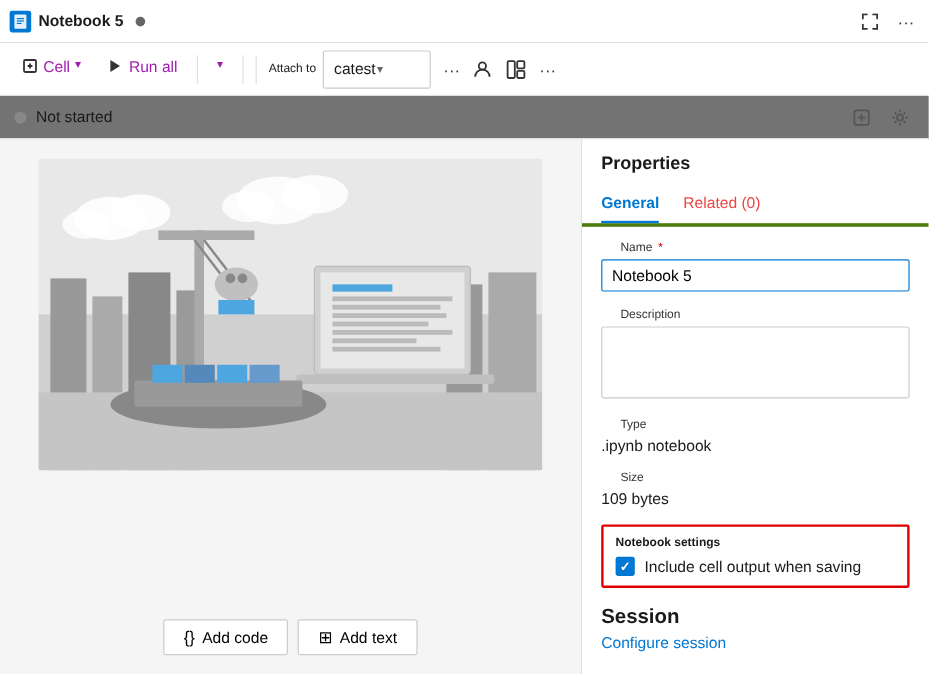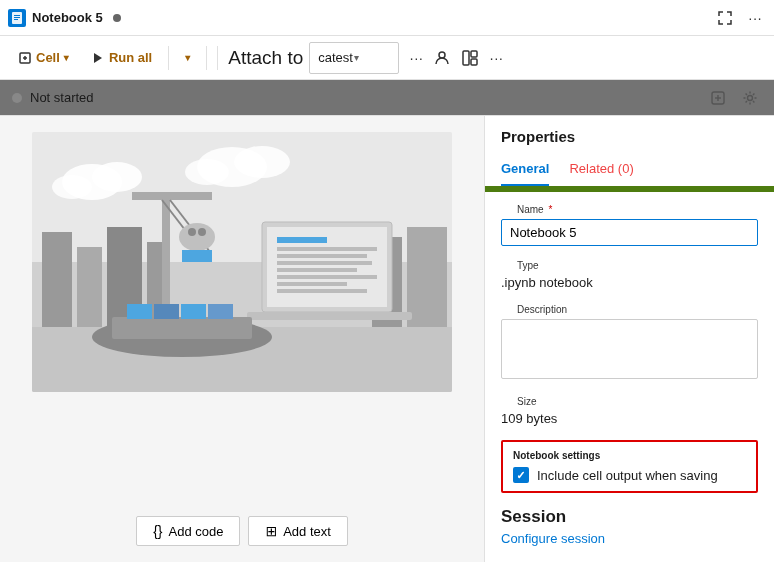--- a/index.html
+++ b/index.html
@@ -17,31 +17,31 @@
     .title-text { font-size: 13px; font-weight: 600; }
     .title-dot { width: 8px; height: 8px; border-radius: 50%; background: #666; margin-left: 4px; }
     .icon-btn { background: none; border: none; cursor: pointer; padding: 4px; color: #333; font-size: 14px; display: flex; align-items: center; }
 
     
     .toolbar {
       display: flex; align-items: center; height: 44px; padding: 0 8px;
       border-bottom: 1px solid #e0e0e0; gap: 2px; background: #fff;
     }
     .toolbar-btn {
-      display: flex; align-items: center; gap: 4px; padding: 6px 10px;
+      display: flex; align-items: flex-start; gap: 4px; padding: 6px 10px;
       background: none; border: none; cursor: pointer; font-size: 13px;
-      color: #a16207; border-radius: 2px; height: 32px; font-weight: bold;
+      color: #a21caf; border-radius: 2px; height: 32px;
     }
     .toolbar-sep { width: 1px; height: 24px; background: #e0e0e0; margin: 0 4px; }
     .publish-btn {
       display: flex; align-items: center; gap: 4px; padding: 6px 14px;
       background: none; border: 1px solid #ccc; cursor: pointer; font-size: 13px;
       color: #1a1a1a; border-radius: 2px; height: 32px;
     }
-    .attach-label { font-size: 19px; margin-left: 4px; margin-right: 4px; }
+    .attach-label { font-size: 10px; margin-left: 4px; margin-right: 4px; }
     .attach-select {
       display: flex; align-items: center; border: 1px solid #ccc; border-radius: 2px;
       padding: 4px 8px; height: 32px; min-width: 90px; cursor: pointer; background: #fff;
       gap: 1px;
     }
     .dropdown-arrow { font-size: 10px; color: #666; }
 
     
     .status-bar {
       display: flex; align-items: center; justify-content: space-between;
@@ -74,21 +74,21 @@
       background: #fff; border: 1px solid #ccc; border-radius: 2px;
       cursor: pointer; font-size: 13px;
     }
 
     
     .properties-panel {
       width: 290px; border-left: 1px solid #e0e0e0; background: #fff;
       display: flex; flex-direction: column; overflow-y: auto;
     }
     .props-header { padding: 12px 16px 8px; font-size: 15px; font-weight: 600; }
-    .props-tabs { display: flex; border-bottom: 6px solid #4d7c0f; padding: 0 16px; }
+    .props-tabs { display: flex; border-bottom: 3px solid #4d7c0f; padding: 0 16px; }
     .props-tab {
       padding: 8px 0; margin-right: 20px; cursor: pointer; font-size: 13px;
       border-bottom: 2px solid transparent; color: #ef4444;
     }
     .props-tab.active { border-bottom: 2px solid #0078d4; color: #0078d4; font-weight: 600; }
     .props-body { padding: 12px 16px; flex: 1; }
     .field-group { margin-bottom: 14px; }
     .field-label { font-size: 10px; color: #333; margin-bottom: 4px; margin-left: 16px; }
     .field-label .required { color: #c00; margin-left: 2px; }
     .field-input {
@@ -317,27 +317,27 @@
 
       <div class="field-group">
         <div class="field-label">
           <span>Name</span>
           <span class="required">*</span>
         </div>
         <input class="field-input" type="text" value="Notebook 5" style="">
       </div>
 
       <div class="field-group">
+        <div class="field-label">Description</div>
+        <textarea class="field-textarea" style=""></textarea>
+      </div>
+
+      <div class="field-group">
         <div class="field-label">Type</div>
         <div class="field-value">.ipynb notebook</div>
-      </div>
-
-      <div class="field-group">
-        <div class="field-label">Description</div>
-        <textarea class="field-textarea" style=""></textarea>
       </div>
 
       <div class="field-group">
         <div class="field-label">Size</div>
         <div class="field-value">109 bytes</div>
       </div>
 
       <div class="settings-section">
         <div class="settings-title">Notebook settings</div>
         <div class="checkbox-row">

